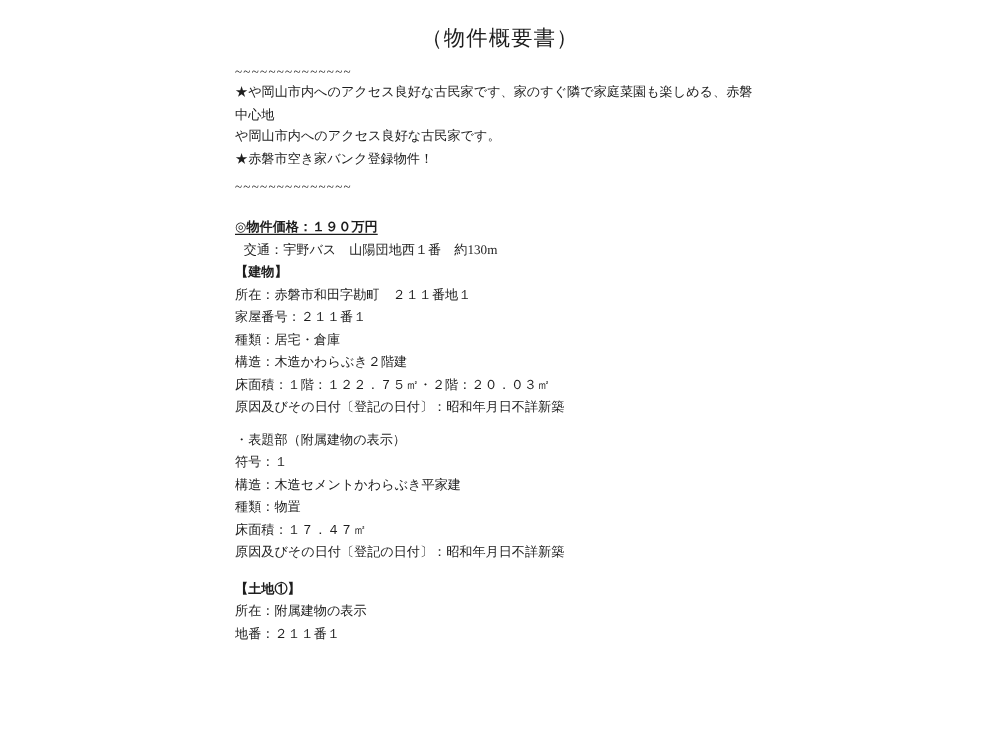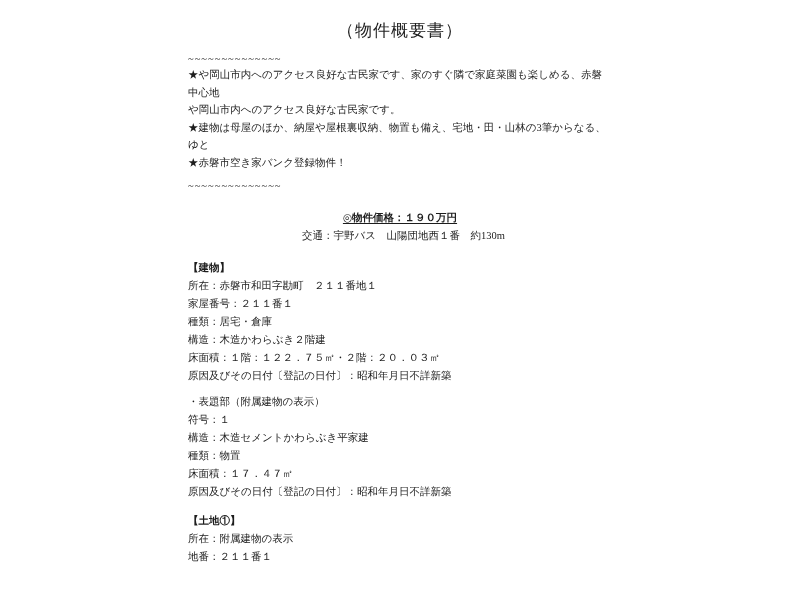--- a/index.html
+++ b/index.html
@@ -33,21 +33,20 @@
   .divider {
     margin-top: 8px;
     line-height: 14px;
     letter-spacing: 1px;
   }
   .intro .line {
     line-height: 17.5px;
   }
   .price-block {
     margin-top: 16px;
-    text-align: center;
   }
   .price {
     line-height: 18px;
     font-weight: bold;
     text-decoration: underline;
     text-underline-offset: 2px;
   }
   .access {
     line-height: 18px;
     padding-left: 7px;
@@ -55,37 +54,36 @@
   .section .heading {
     font-weight: bold;
     line-height: 18px;
   }
   .section .heading.plain {
     font-weight: normal;
   }
   .section .row {
     line-height: 18px;
   }
-  .section-building { margin-top: 14px; }
+  .section-building { }
   .section-annex    { margin-top: 8px; }
   .section-land     { margin-top: 11px; }
 </style>
 </head>
 <body>
 
 <div class="doc">
 
   <h1 class="title">（物件概要書）</h1>
 
   <div class="divider">~~~~~~~~~~~~~~</div>
 
   <div class="intro">
     <div class="line">★や岡山市内へのアクセス良好な古民家です、家のすぐ隣で家庭菜園も楽しめる、赤磐中心地</div>
     <div class="line">や岡山市内へのアクセス良好な古民家です。</div>
-    <div class="line">★建物は母屋のほか、納屋や屋根裏収納、物置も備え、宅地・田・山林の3筆からなる、ゆと</div>
     <div class="line">★赤磐市空き家バンク登録物件！</div>
   </div>
 
   <div class="divider">~~~~~~~~~~~~~~</div>
 
   <div class="price-block">
     <div class="price">◎物件価格：１９０万円</div>
     <div class="access">交通：宇野バス　山陽団地西１番　約130m</div>
   </div>
 

